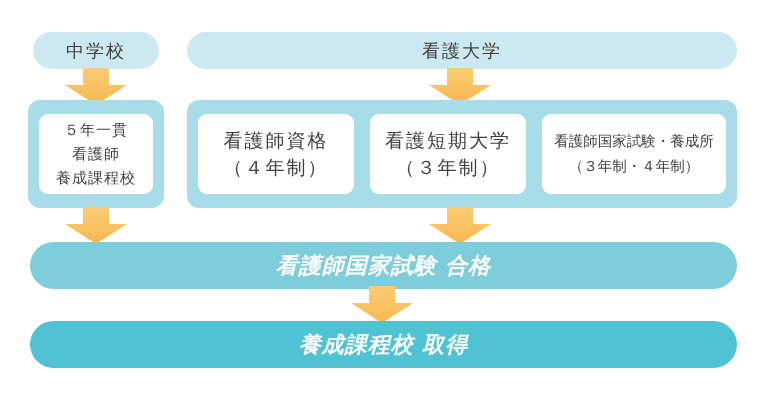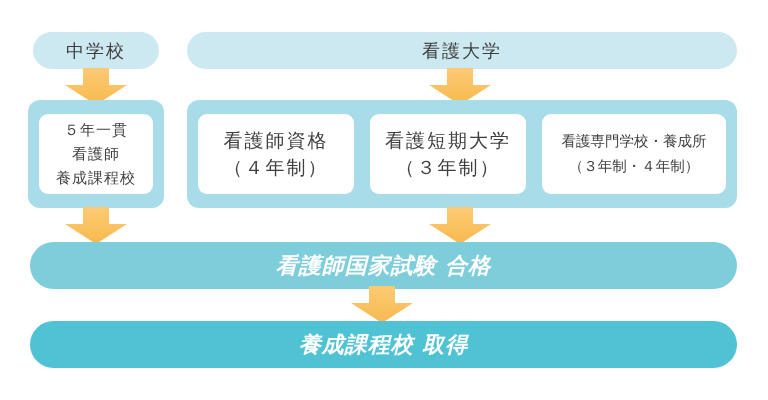--- a/index.html
+++ b/index.html
@@ -114,21 +114,21 @@
     <div class="card card-five">５年一貫
 看護師
 養成課程校</div>
   </div>
 
   <div class="group group-right">
     <div class="card card-univ">看護師資格
 （４年制）</div>
     <div class="card card-univ">看護短期大学
 （３年制）</div>
-    <div class="card card-small">看護専門学校・養成所
+    <div class="card card-small">看護師国家試験・養成所
 （３年制・４年制）</div>
   </div>
 
   <div class="arrow a3"></div>
   <div class="arrow a4"></div>
 
   <div class="bar bar-exam">看護師国家試験 合格</div>
 
   <div class="arrow a5"></div>
 

